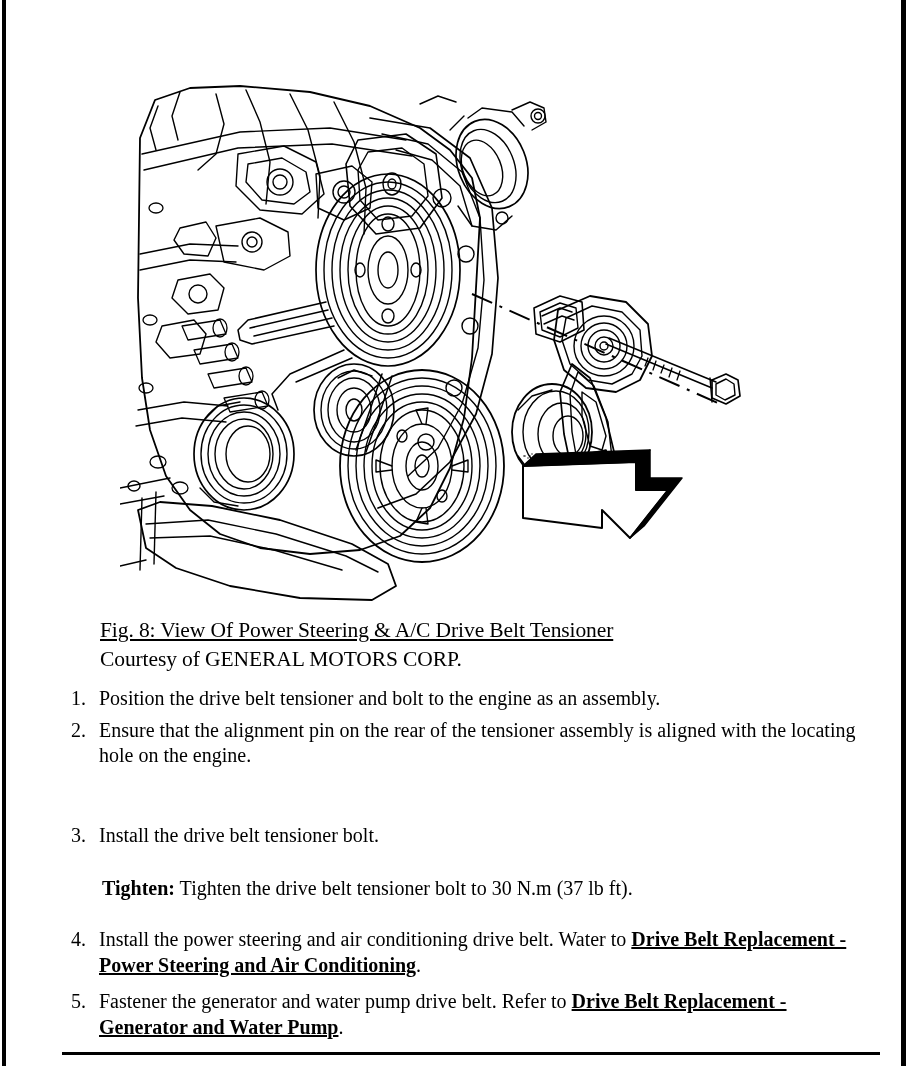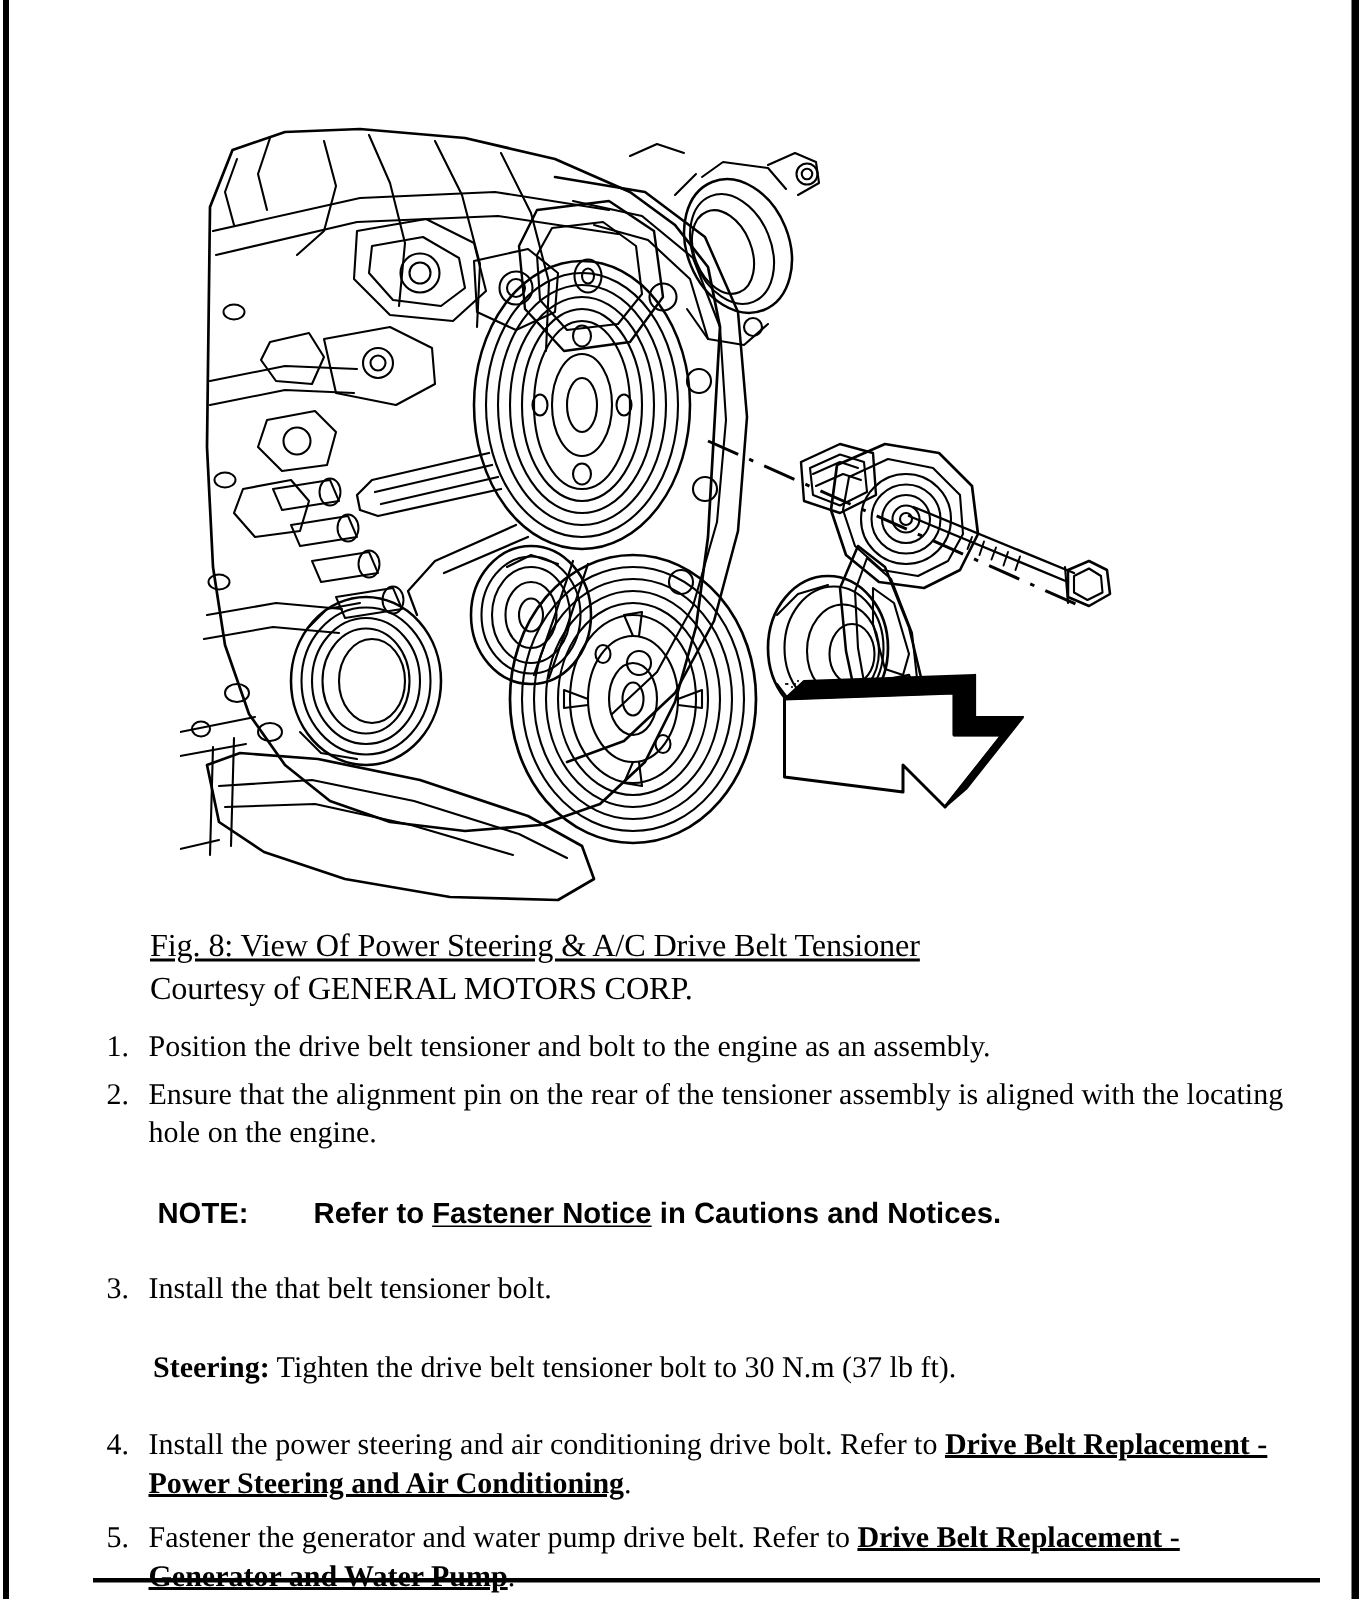--- a/index.html
+++ b/index.html
@@ -418,38 +418,37 @@
 
   <div class="gap-tight"></div>
 
   <div class="step-row">
     <span class="step-num">2.</span>
     <span class="step-text">Ensure that the alignment pin on the rear of the tensioner assembly is aligned with the locating hole on the engine.</span>
   </div>
 
   <div class="gap-note"></div>
 
-  <div id="note-callout"><span>NOTE:</span><span>        </span><span>Refer to </span><span class="note-ref">Fastener Notice</span><span> in Cautions and Notices.</span></div>
 
   <div class="gap-note"></div>
 
   <div class="step-row">
     <span class="step-num">3.</span>
-    <span class="step-text">Install the that belt tensioner bolt.</span>
+    <span class="step-text">Install the drive belt tensioner bolt.</span>
   </div>
 
   <div class="gap-note"></div>
 
-  <div id="tighten-row"><span class="tighten-label">Steering:</span><span> Tighten the drive belt tensioner bolt to 30 N.m (37 lb ft).</span></div>
+  <div id="tighten-row"><span class="tighten-label">Tighten:</span><span> Tighten the drive belt tensioner bolt to 30 N.m (37 lb ft).</span></div>
 
   <div class="gap-note"></div>
 
   <div class="step-row">
     <span class="step-num">4.</span>
-    <span class="step-text"><span>Install the power steering and air conditioning drive bolt. Refer to </span><span class="ref-link">Drive Belt Replacement - Power Steering and Air Conditioning</span><span>.</span></span>
+    <span class="step-text"><span>Install the power steering and air conditioning drive belt. Water to </span><span class="ref-link">Drive Belt Replacement - Power Steering and Air Conditioning</span><span>.</span></span>
   </div>
 
   <div class="gap-sm"></div>
 
   <div class="step-row">
     <span class="step-num">5.</span>
     <span class="step-text"><span>Fastener the generator and water pump drive belt. Refer to </span><span class="ref-link">Drive Belt Replacement - Generator and Water Pump</span><span>.</span></span>
   </div>
 
 </div>

